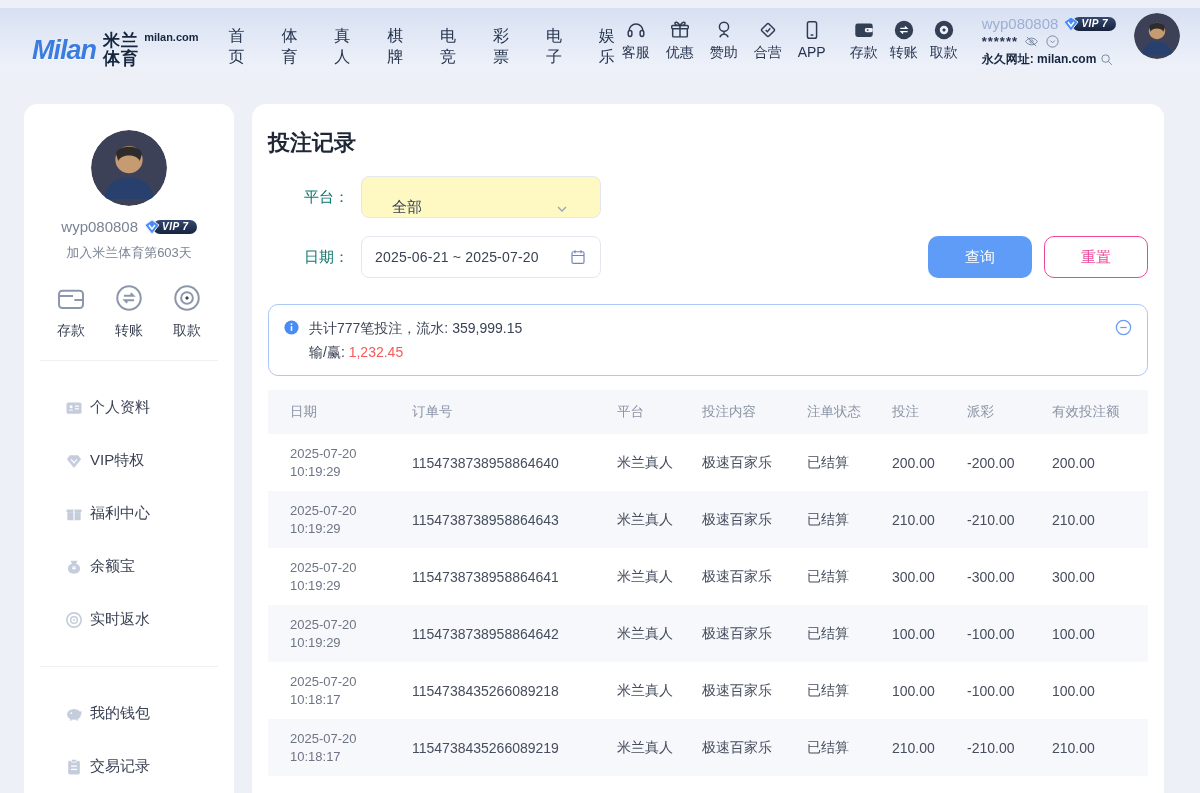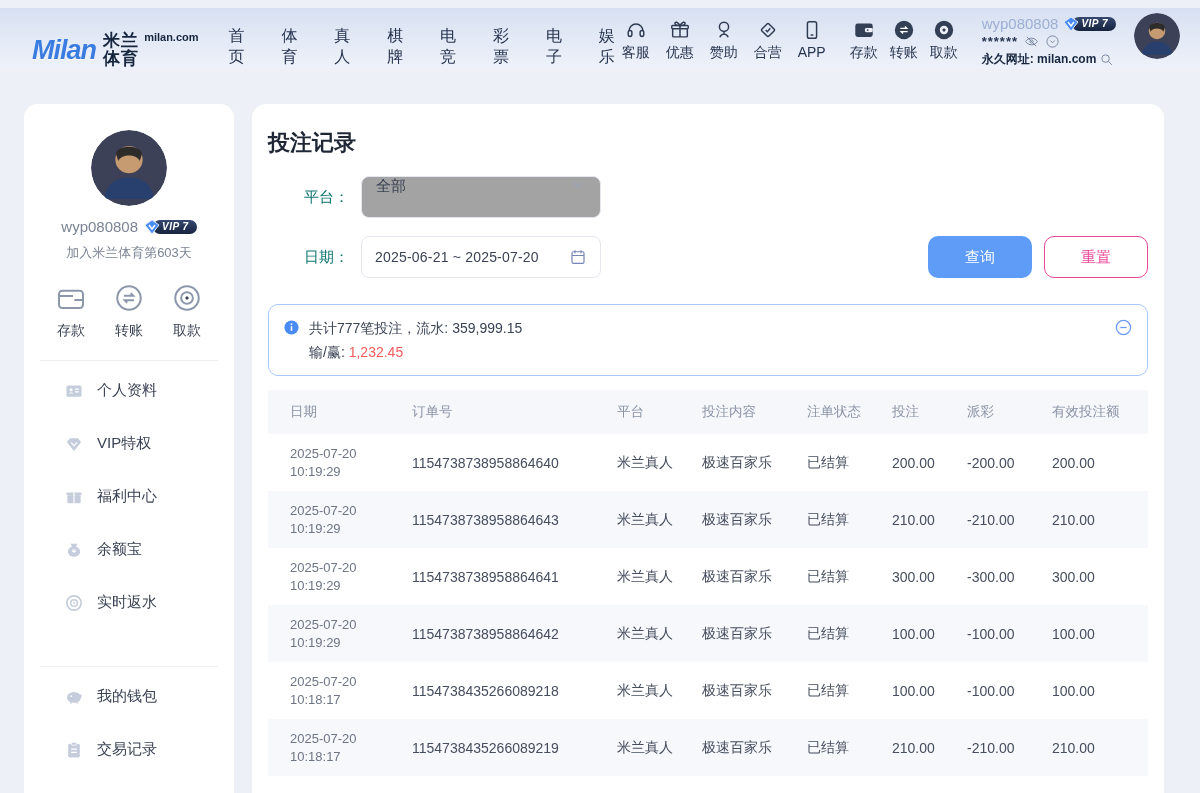--- a/index.html
+++ b/index.html
@@ -58,39 +58,39 @@
   .side-user { display:flex; justify-content:center; align-items:center; gap:6px; margin-top:12px; }
   .side-username { font-size:15px; color:#7b8494; }
   .side-join { text-align:center; font-size:13px; color:#7b8494; margin-top:9px; }
   .quick-actions { display:flex; justify-content:space-around; padding:0 18px; margin-top:20px; }
   .qa-item { display:flex; flex-direction:column; align-items:center; gap:8px; cursor:pointer; }
   .qa-item svg { width:32px; height:32px; stroke:#8d97ab; fill:none; stroke-width:1.5; }
   .qa-label { font-size:14px; color:#3a4254; }
   .divider { height:1px; background:#eef0f4; margin:20px 16px; }
   .side-menu { display:flex; flex-direction:column; }
   .menu-item {
-    display:flex; gap:13px; height:53px;
+    display:flex; align-items:center; gap:6px; height:53px;
     padding-left:40px; font-size:15px; color:#3a4254; cursor:pointer;
   }
   .menu-item svg { width:20px; height:20px; flex:none; }
   .menu-item .mi-fill { fill:#c5cddc; }
   .menu-item.active {
     background:#eef4ff; border-radius:10px; margin:0 10px; padding-left:30px;
     color:#4a7ff0;
   }
   
   .main { flex:1; padding:24px 16px 0; min-height:720px; }
   .page-title { font-size:22px; font-weight:600; color:#1f2736; }
   .page-subtitle { font-size:13px; color:#8b99b8; margin-top:14px; }
   .filter-row { display:flex; align-items:center; margin-top:18px; }
   .filter-label { font-size:15px; color:#0f766e; margin-right:12px; white-space:nowrap;margin-left:36px; }
   .select-box {
     width:240px; height:42px; border:1px solid #e4e7ee; border-radius:8px;
-    display:flex; align-items:flex-start; justify-content:space-between;
-    padding:0 14px; cursor:pointer; background:#a3a3a3;
+    display:flex; align-items:flex-end; justify-content:space-between;
+    padding:0 30px; cursor:pointer; background:#fef9c3;
   }
   .select-value { font-size:15px; color:#3a4254; }
   .chev { width:16px; height:16px; stroke:#9aa3b5; fill:none; stroke-width:2; }
   .date-box {
     width:240px; height:42px; border:1px solid #e4e7ee; border-radius:8px;
     display:flex; align-items:center; justify-content:space-between;
     padding:0 13px; cursor:pointer; background:#fff;
   }
   .date-value { font-size:14px; color:#3a4254; letter-spacing:.2px; }
   .cal-icon { width:18px; height:18px; stroke:#7585b5; fill:none; stroke-width:1.6; }

